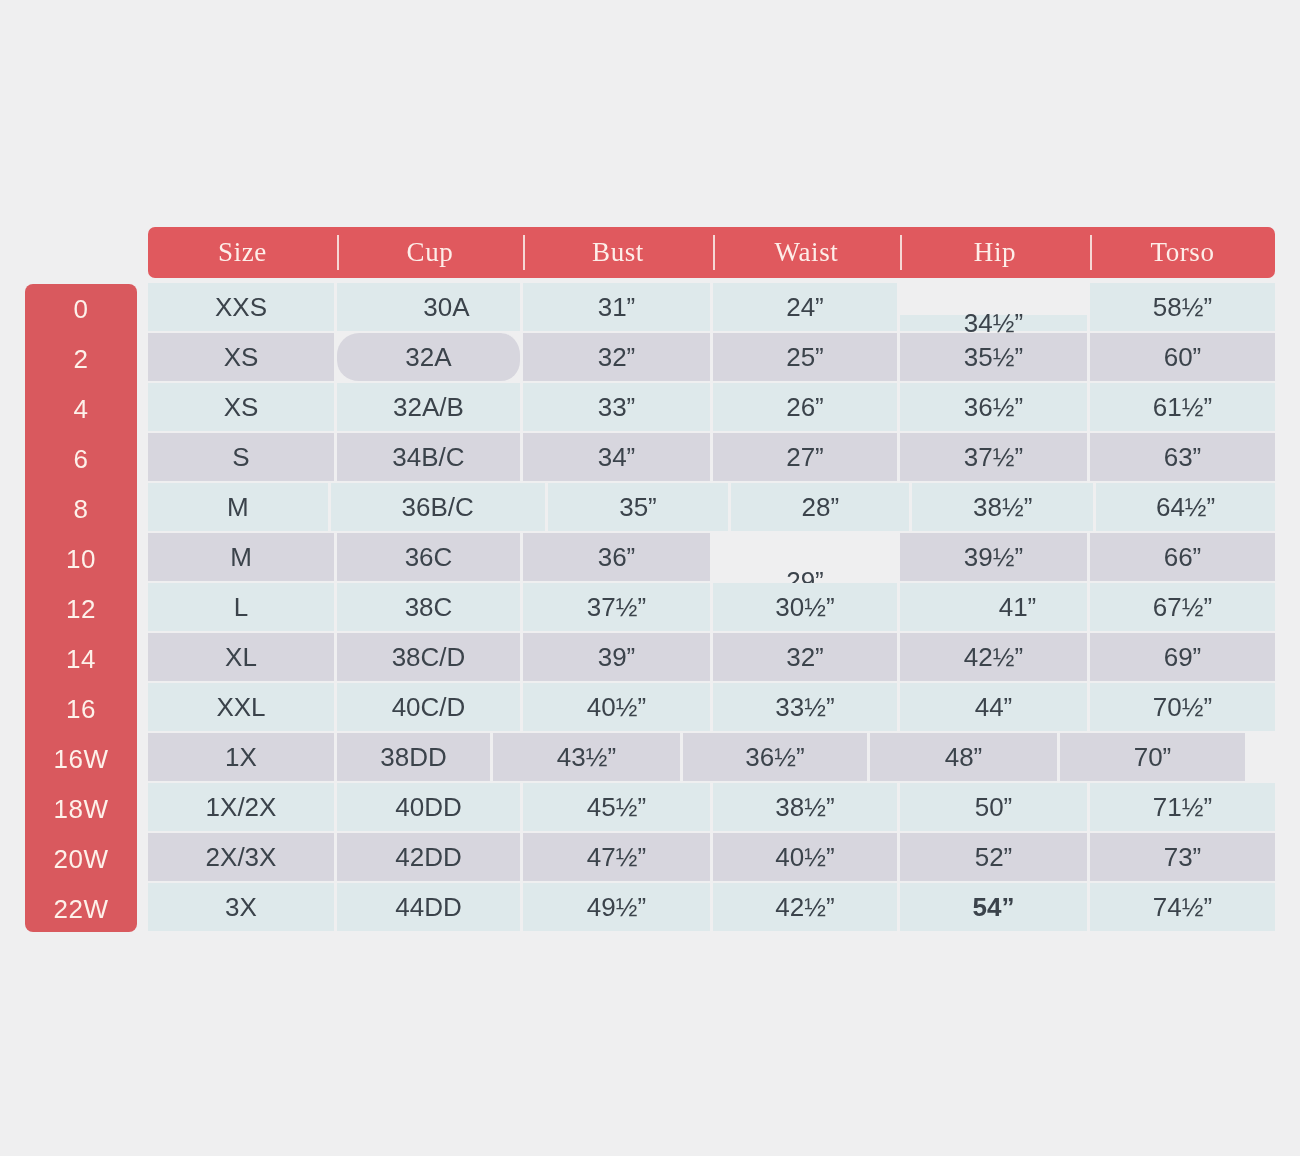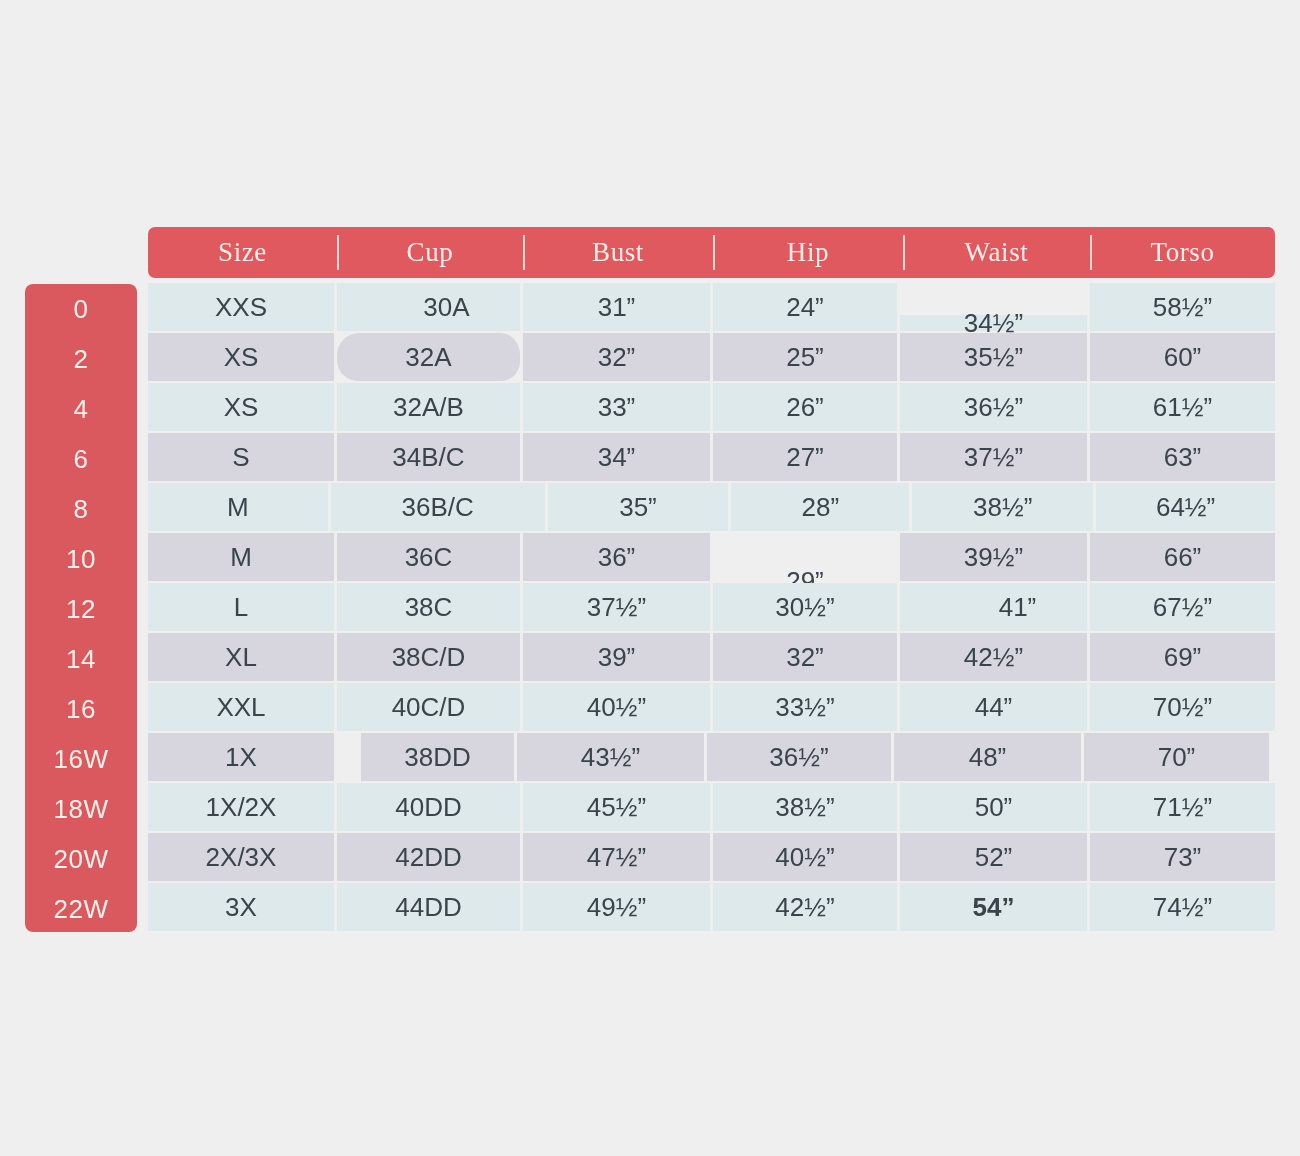--- a/index.html
+++ b/index.html
@@ -113,22 +113,22 @@
 </style>
 </head>
 <body>
 
 <div id="chart-wrap">
 
   <div id="header-bar">
     <div class="head-cell c-size">Size</div>
     <div class="head-cell c-cup">Cup</div>
     <div class="head-cell c-bust">Bust</div>
+    <div class="head-cell c-waist">Waist</div>
     <div class="head-cell c-hip">Hip</div>
-    <div class="head-cell c-waist">Waist</div>
     <div class="head-cell c-torso">Torso</div>
   </div>
 
   <div id="size-rail">
       <div class="rail-cell">0</div>
       <div class="rail-cell">2</div>
       <div class="rail-cell">4</div>
       <div class="rail-cell">6</div>
       <div class="rail-cell">8</div>
       <div class="rail-cell">10</div>
@@ -209,21 +209,21 @@
       <div class="data-row row-a">
         <div class="data-cell" style="width: 189px;">XXL</div>
         <div class="data-cell" style="width: 186px;">40C/D</div>
         <div class="data-cell" style="width: 190px;">40½”</div>
         <div class="data-cell" style="width: 187px;">33½”</div>
         <div class="data-cell" style="width: 190px;">44”</div>
         <div class="data-cell" style="width: 185px;">70½”</div>
       </div>
       <div class="data-row row-b">
         <div class="data-cell" style="width: 189px;">1X</div>
-        <div class="data-cell" style="width: 156px; margin-left: 24px;">38DD</div>
+        <div class="data-cell" style="width: 156px;">38DD</div>
         <div class="data-cell" style="width: 190px;">43½”</div>
         <div class="data-cell" style="width: 187px;">36½”</div>
         <div class="data-cell" style="width: 190px;">48”</div>
         <div class="data-cell" style="width: 185px;">70”</div>
       </div>
       <div class="data-row row-a">
         <div class="data-cell" style="width: 189px;">1X/2X</div>
         <div class="data-cell" style="width: 186px;">40DD</div>
         <div class="data-cell" style="width: 190px;">45½”</div>
         <div class="data-cell" style="width: 187px;">38½”</div>

